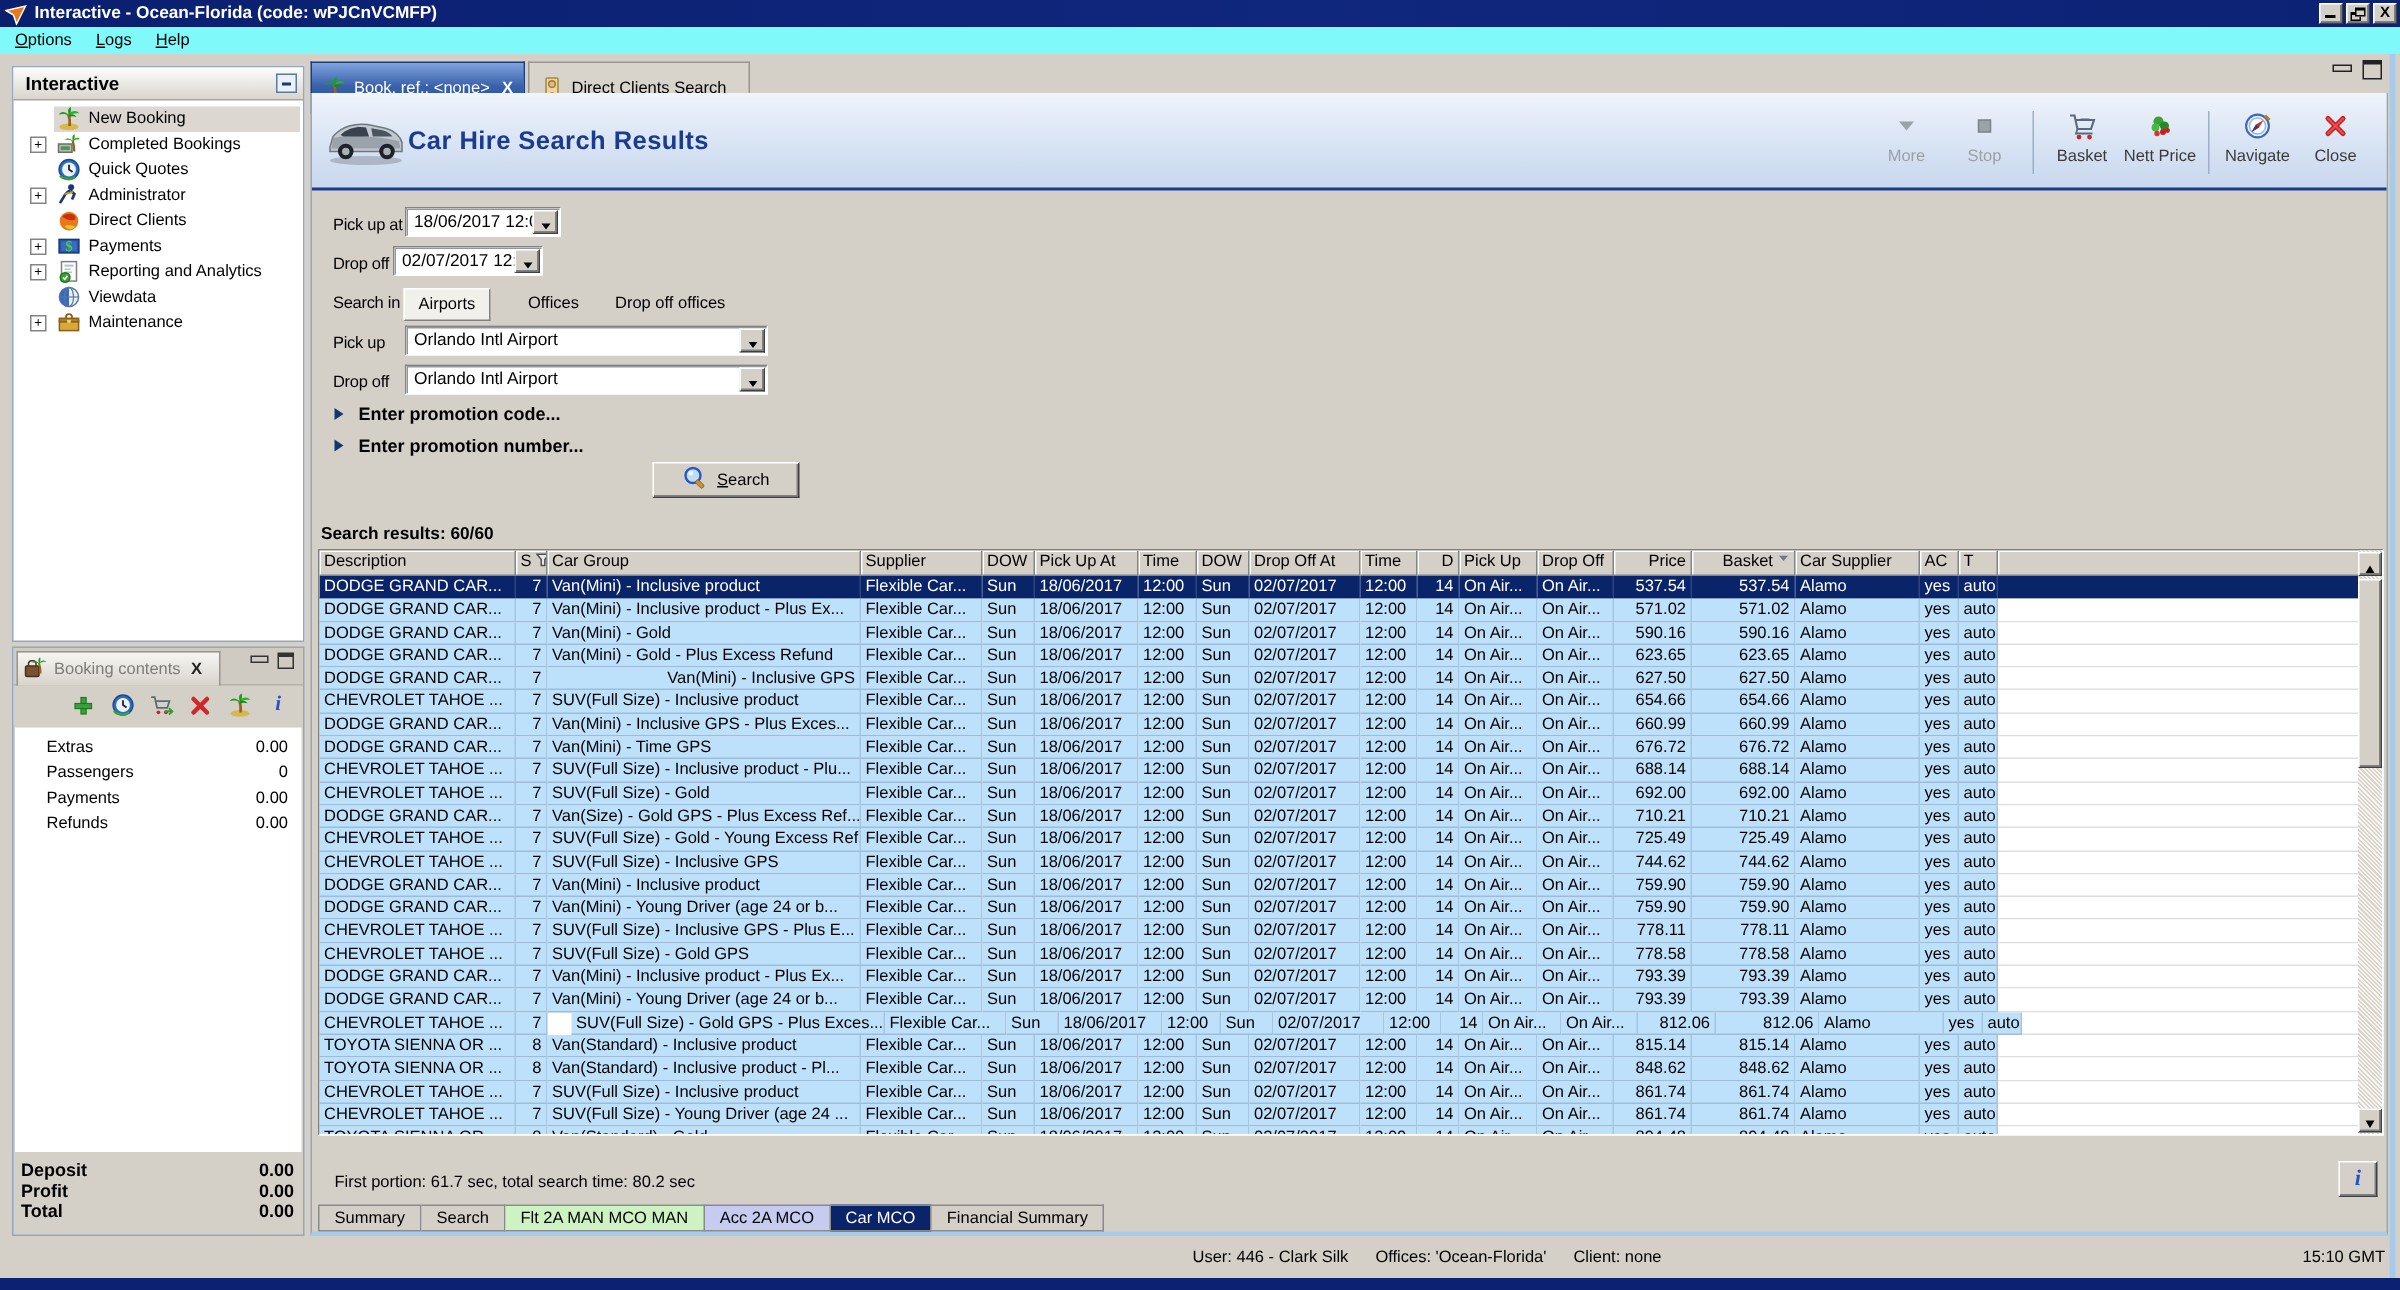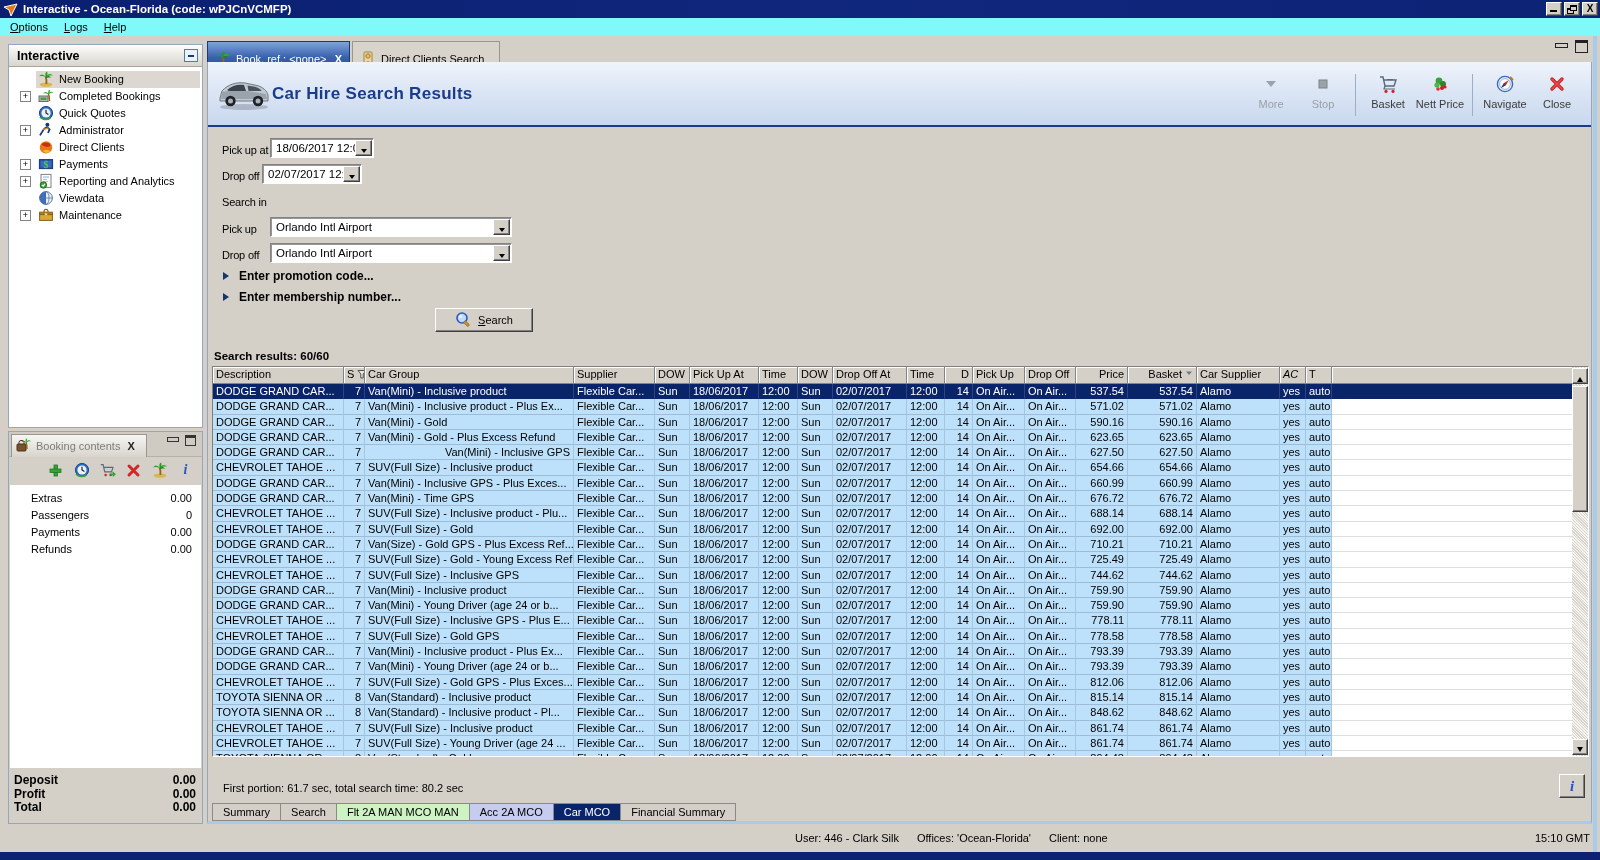--- a/index.html
+++ b/index.html
@@ -462,40 +462,45 @@
       <span class="dd"></span>
     </span>
 
     <span class="flabel" style="top:108px">Drop off at</span>
     <span class="combo" style="left:54px;top:102px;width:100px">
       <span class="cval">02/07/2017 12:00</span>
       <span class="dd"></span>
     </span>
 
     <span class="flabel" style="top:134px">Search in</span>
+    <div class="sin-tabs">
+        <span class="sin-tab active" style="left: 0px;">Airports</span>
+        <span class="sin-tab" style="left: 74px;">Offices</span>
+        <span class="sin-tab" style="left: 132px;">Drop off offices</span>
+      </div>
 
     <span class="flabel" style="top:161px">Pick up</span>
     <span class="combo" style="left:62px;top:155px;width:242px">
       <span class="cval">Orlando Intl Airport</span>
       <span class="dd"></span>
     </span>
 
     <span class="flabel" style="top:187px">Drop off</span>
     <span class="combo" style="left:62px;top:181px;width:242px">
       <span class="cval">Orlando Intl Airport</span>
       <span class="dd"></span>
     </span>
 
     <span class="disc-row" style="top:207px">
       <span class="arr"></span>
       <span class="dtxt">Enter promotion code...</span>
     </span>
     <span class="disc-row" style="top:228px">
       <span class="arr"></span>
-      <span class="dtxt">Enter membership number...</span>
+      <span class="dtxt">Enter promotion number...</span>
     </span>
 
     <span class="search-btn" style="top:246px">
       <span><svg width="17" height="17" viewBox="0 0 17 17">
             <circle cx="7" cy="7" r="5" fill="#BFDCF2" stroke="#2858C8" stroke-width="1.6"></circle>
             <circle cx="5.5" cy="5.5" r="1.6" fill="#E8F4FC"></circle>
             <rect x="10.2" y="9.4" width="6.4" height="2.8" rx="1.2" transform="rotate(45 10.2 9.4)" fill="#C89038" stroke="#8A5E18" stroke-width="0.6"></rect>
           </svg></span>
       <span id="searchlbl"><u>S</u>earch</span>
     </span>
@@ -518,21 +523,21 @@
             <div class="g-hcell" style="width: 74px;">Drop Off At</div>
             <div class="g-hcell" style="width: 38px;">Time</div>
             <div class="g-hcell r" style="width: 28px;">D</div>
             <div class="g-hcell" style="width: 52px;">Pick Up</div>
             <div class="g-hcell" style="width: 51px;">Drop Off</div>
             <div class="g-hcell r" style="width: 52px;">Price</div>
             <div class="g-hcell r" style="width: 69px;">Basket <svg width="8" height="8" viewBox="0 0 8 8" style="vertical-align:1px">
                 <path d="M1 2.5 H7 L4 6 Z" fill="#6A7A8A"></path>
               </svg></div>
             <div class="g-hcell" style="width: 83px;">Car Supplier</div>
-            <div class="g-hcell" style="width: 26px; font-style: italic;">AC</div>
+            <div class="g-hcell" style="width: 26px;">AC</div>
             <div class="g-hcell" style="width: 26px;">T</div>
             <div class="fillerh"></div>
           </div>
         <div id="gbody">
             <div class="g-row sel">
               <div class="g-cell" style="width: 131px;">DODGE GRAND CAR...</div>
               <div class="g-cell r" style="width: 21px;">7</div>
               <div class="g-cell" style="width: 209px;">Van(Mini) - Inclusive product</div>
               <div class="g-cell" style="width: 81px;">Flexible Car...</div>
               <div class="g-cell" style="width: 35px;">Sun</div>
@@ -925,21 +930,21 @@
               <div class="g-cell r" style="width: 52px;">793.39</div>
               <div class="g-cell r" style="width: 69px;">793.39</div>
               <div class="g-cell" style="width: 83px;">Alamo</div>
               <div class="g-cell" style="width: 26px;">yes</div>
               <div class="g-cell" style="width: 26px;">auto</div>
               <div class="g-cell filler"></div>
             </div>
             <div class="g-row">
               <div class="g-cell" style="width: 131px;">CHEVROLET TAHOE ...</div>
               <div class="g-cell r" style="width: 21px;">7</div>
-              <div class="g-cell" style="width: 209px;">SUV(Full Size) - Gold GPS - Plus Exces...</div>
+              <div class="g-cell" style="width: 209px; margin-left: 16px;">SUV(Full Size) - Gold GPS - Plus Exces...</div>
               <div class="g-cell" style="width: 81px;">Flexible Car...</div>
               <div class="g-cell" style="width: 35px;">Sun</div>
               <div class="g-cell" style="width: 69px;">18/06/2017</div>
               <div class="g-cell" style="width: 39px;">12:00</div>
               <div class="g-cell" style="width: 35px;">Sun</div>
               <div class="g-cell" style="width: 74px;">02/07/2017</div>
               <div class="g-cell" style="width: 38px;">12:00</div>
               <div class="g-cell r" style="width: 28px;">14</div>
               <div class="g-cell" style="width: 52px;">On Air...</div>
               <div class="g-cell" style="width: 51px;">On Air...</div>

